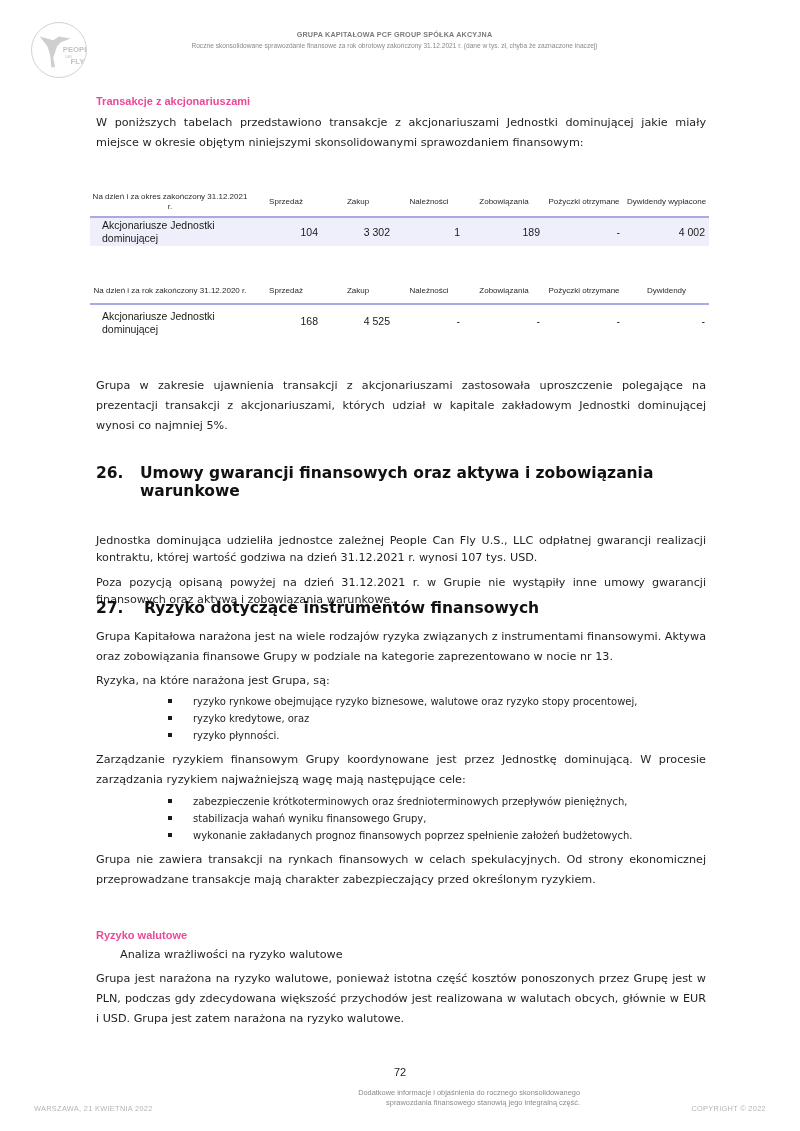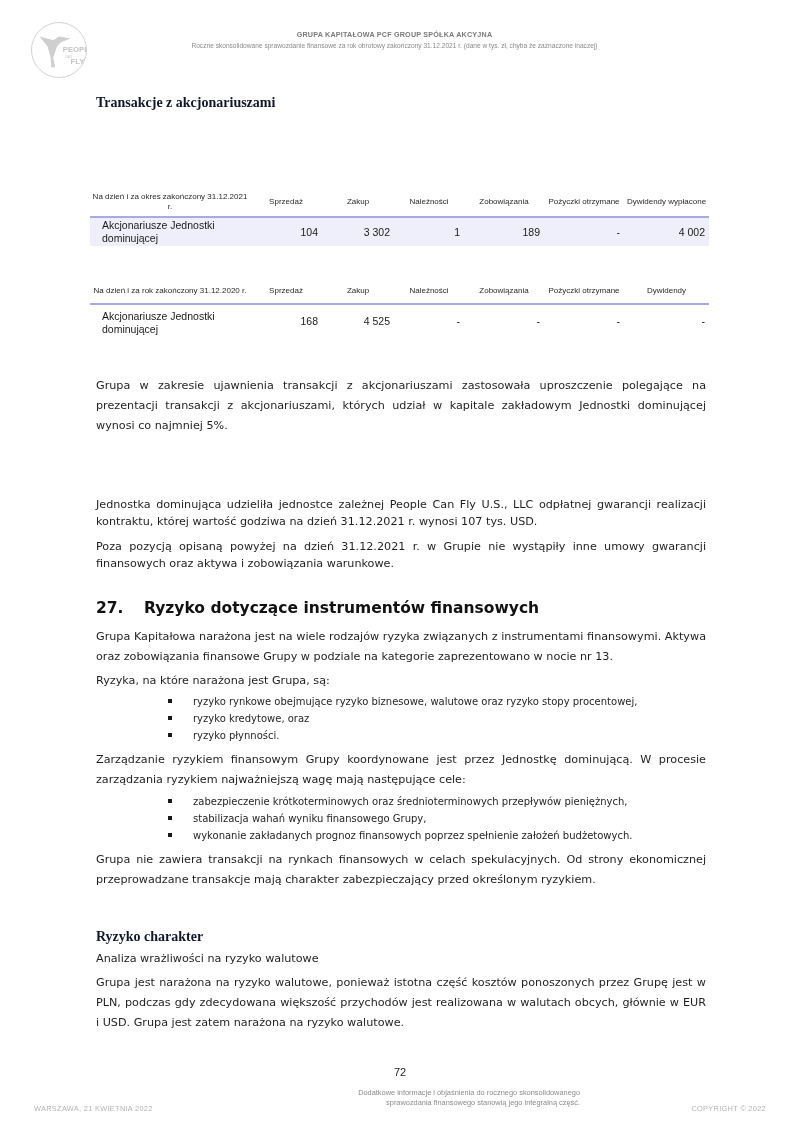--- a/index.html
+++ b/index.html
@@ -8,21 +8,21 @@
 
   .logo { position: absolute; left: 31px; top: 22px; width: 56px; height: 56px; border: 1.5px solid #d2d2d2; border-radius: 50%; }
   .logo svg { width: 100%; height: 100%; }
 
   .hdr { position: absolute; left: 120px; right: 131px; top: 30px; text-align: center; }
   .hdr-title { font-family: "Liberation Sans", sans-serif; font-weight: bold; font-size: 7.2px; color: #7a7a7a; letter-spacing: 0.2px; }
   .hdr-sub { font-family: "Liberation Sans", sans-serif; font-size: 6.6px; color: #8a8a8a; margin-top: 3px; }
 
   .content { position: absolute; left: 96px; width: 610px; }
 
-  .h3 { font-family: Liberation Serif, serif; font-weight: bold; font-size: 14px; color: #0f172a; }
+  .h3 { font-family: Liberation Sans, sans-serif; font-weight: bold; font-size: 11px; color: #ec4899; }
   .p { font-family: "DejaVu Sans", sans-serif; font-size: 11.2px; line-height: 20px; text-align: justify; color: #1f1f1f; }
   .p.tight { line-height: 17px; }
 
   .h2 { font-family: "DejaVu Sans", sans-serif; font-weight: bold; font-size: 15.5px; color: #111; display: flex; }
   .h2 .num { width: 48px; }
 
   table.t { border-collapse: collapse; width: 619px; font-family: "Liberation Sans", sans-serif; }
   table.t th { font-weight: normal; font-size: 8px; color: #2a2a2a; padding: 0 2px 4px 2px; vertical-align: middle; text-align: center; line-height: 10px; border-bottom: 2px solid #a9a9e6; }
   table.t td { font-size: 10.5px; color: #1a1a1a; padding: 1px 4px; vertical-align: middle; text-align: right; line-height: 13px; }
   table.t td.lbl { text-align: left; padding-left: 12px; }
@@ -49,20 +49,21 @@
   </svg>
 </div>
 
 <div class="hdr">
   <div class="hdr-title">GRUPA KAPITAŁOWA PCF GROUP SPÓŁKA AKCYJNA</div>
   <div class="hdr-sub">Roczne skonsolidowane sprawozdanie finansowe za rok obrotowy zakończony 31.12.2021 r. (dane w tys. zł, chyba że zaznaczone inaczej)</div>
 </div>
 
 <div class="content" style="top:95px;">
   <div class="h3">Transakcje z akcjonariuszami</div>
+  <div class="p" style="margin-top:6px;">W poniższych tabelach przedstawiono transakcje z akcjonariuszami Jednostki dominującej jakie miały miejsce w okresie objętym niniejszymi skonsolidowanymi sprawozdaniem finansowym:</div>
 </div>
 
 <div class="content" style="top:192px; left:90px;">
   <table class="t">
     <colgroup>
       <col style="width:160px">
         <col style="width:72px">
         <col style="width:72px">
         <col style="width:70px">
         <col style="width:80px">
@@ -128,20 +129,24 @@
       </tr>
     </tbody>
   </table>
 </div>
 
 <div class="content" style="top:376px;">
   <div class="p">Grupa w zakresie ujawnienia transakcji z akcjonariuszami zastosowała uproszczenie polegające na prezentacji transakcji z akcjonariuszami, których udział w kapitale zakładowym Jednostki dominującej wynosi co najmniej 5%.</div>
 </div>
 
 <div class="content" style="top:464px;">
+  <div class="h2">
+    <span class="num">26.</span>
+    <span>Umowy gwarancji finansowych oraz aktywa i zobowiązania warunkowe</span>
+  </div>
   <div class="p tight" style="margin-top:32px;">Jednostka dominująca udzieliła jednostce zależnej People Can Fly U.S., LLC odpłatnej gwarancji realizacji kontraktu, której wartość godziwa na dzień 31.12.2021 r. wynosi 107 tys. USD.</div>
   <div class="p tight" style="margin-top:8px;">Poza pozycją opisaną powyżej na dzień 31.12.2021 r. w Grupie nie wystąpiły inne umowy gwarancji finansowych oraz aktywa i zobowiązania warunkowe.</div>
 </div>
 
 <div class="content" style="top:599px;">
   <div class="h2">
     <span class="num">27.</span>
     <span>Ryzyko dotyczące instrumentów finansowych</span>
   </div>
   <div class="p" style="margin-top:10px;">Grupa Kapitałowa narażona jest na wiele rodzajów ryzyka związanych z instrumentami finansowymi. Aktywa oraz zobowiązania finansowe Grupy w podziale na kategorie zaprezentowano w nocie nr 13.</div>
@@ -154,22 +159,22 @@
   <div class="p" style="margin-top:6px;">Zarządzanie ryzykiem finansowym Grupy koordynowane jest przez Jednostkę dominującą. W procesie zarządzania ryzykiem najważniejszą wagę mają następujące cele:</div>
   <ul class="bul" style="margin-top:3px;">
     <li><span class="b"></span><span>zabezpieczenie krótkoterminowych oraz średnioterminowych przepływów pieniężnych,</span></li>
     <li><span class="b"></span><span>stabilizacja wahań wyniku finansowego Grupy,</span></li>
     <li><span class="b"></span><span>wykonanie zakładanych prognoz finansowych poprzez spełnienie założeń budżetowych.</span></li>
   </ul>
   <div class="p" style="margin-top:6px;">Grupa nie zawiera transakcji na rynkach finansowych w celach spekulacyjnych. Od strony ekonomicznej przeprowadzane transakcje mają charakter zabezpieczający przed określonym ryzykiem.</div>
 </div>
 
 <div class="content" style="top:929px;">
-  <div class="h3">Ryzyko charakter</div>
-  <div class="p" style="margin-top:4px;">Analiza wrażliwości na ryzyko walutowe</div>
+  <div class="h3">Ryzyko walutowe</div>
+  <div class="p" style="margin-top:4px;margin-left:24px;">Analiza wrażliwości na ryzyko walutowe</div>
   <div class="p" style="margin-top:4px;">Grupa jest narażona na ryzyko walutowe, ponieważ istotna część kosztów ponoszonych przez Grupę jest w PLN, podczas gdy zdecydowana większość przychodów jest realizowana w walutach obcych, głównie w EUR i USD. Grupa jest zatem narażona na ryzyko walutowe.</div>
 </div>
 
 <div class="pgnum">72</div>
 <div class="foot-note">
   <div>Dodatkowe informacje i objaśnienia do rocznego skonsolidowanego</div>
   <div>sprawozdania finansowego stanowią jego integralną część.</div>
 </div>
 <div class="foot-left">WARSZAWA, 21 KWIETNIA 2022</div>
 <div class="foot-right">COPYRIGHT  © 2022</div>

